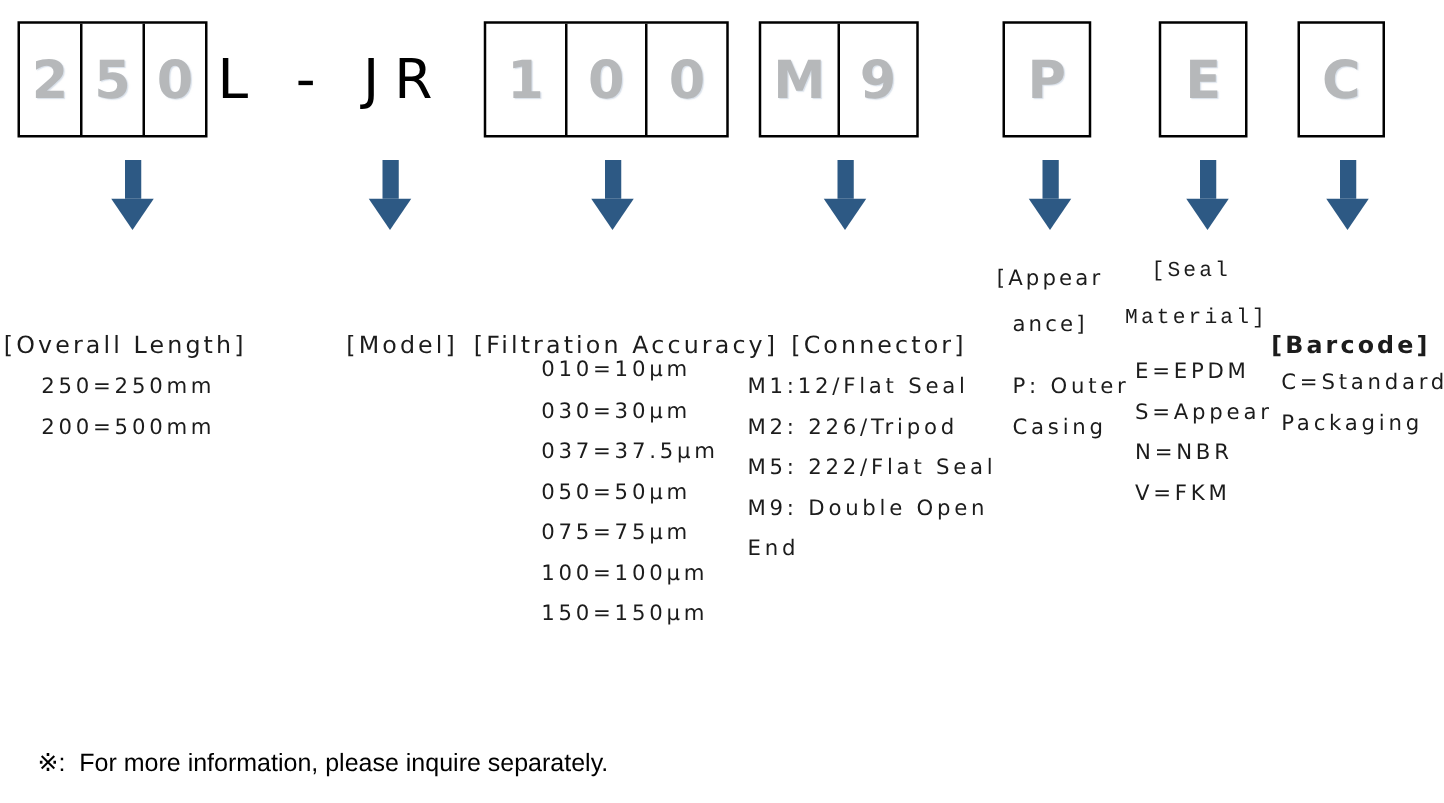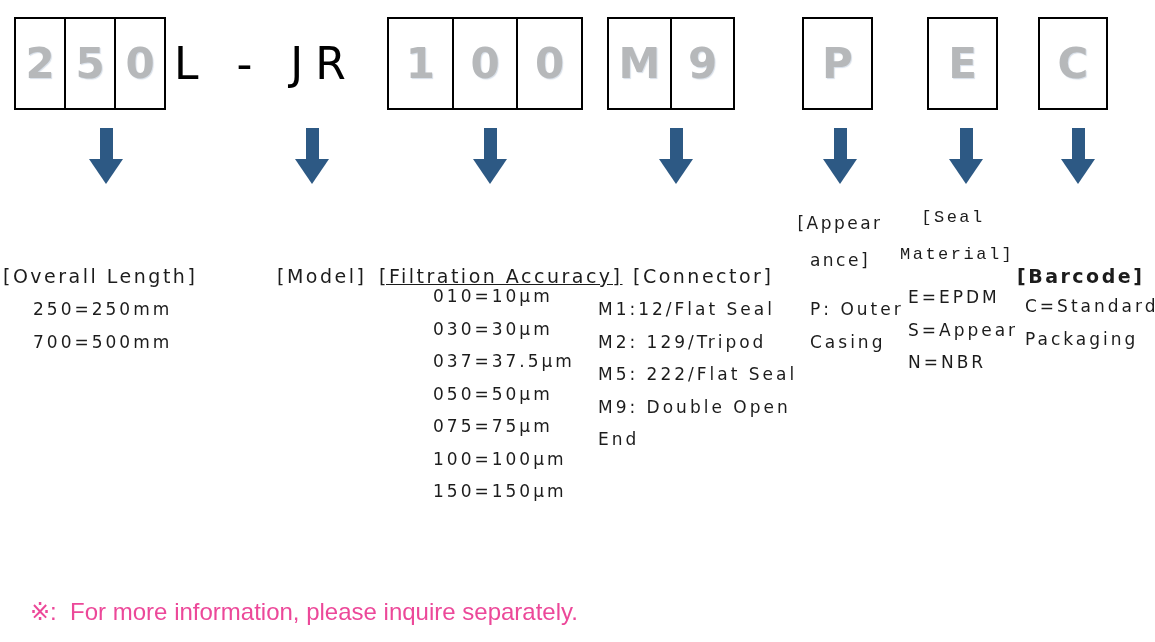--- a/index.html
+++ b/index.html
@@ -31,22 +31,22 @@
   .seg-label{position:absolute;top:217px;font-size:19px;letter-spacing:2.5px;white-space:nowrap;color:var(--ink);margin-top:48px;}
   .seg-label-2l{position:absolute;font-size:17px;letter-spacing:2.5px;text-align:center;
     line-height:37px;color:var(--ink);}
   .seg-label-2l span{display:block;white-space:nowrap;}
 
   
   .opt-list{position:absolute;font-size:17px;letter-spacing:3px;line-height:32.5px;
     color:var(--ink);white-space:nowrap;}
   .opt-wrap{white-space:normal;}
 
-  .footnote{position:absolute;left:30px;top:598px;font-size:24px;letter-spacing:0;
-    color:#ec4899;white-space:pre;font-family:"Liberation Sans","DejaVu Sans",sans-serif;}
+  .footnote{position:absolute;left:30px;top:598px;font-size:20px;letter-spacing:0;
+    color:#000000;white-space:pre;font-family:"Liberation Sans","DejaVu Sans",sans-serif;}
 </style>
 </head>
 <body>
 
 <div class="canvas">
 
   <div class="code-box" style="left:14px;width:152px;">
     <div class="code-cell">2</div>
     <div class="code-cell">5</div>
     <div class="code-cell">0</div>
@@ -101,62 +101,63 @@
       <div class="arrow-stem"></div>
       <div class="arrow-head"></div>
     </div>
   <div class="arrow" style="left:1060px;">
       <div class="arrow-stem"></div>
       <div class="arrow-head"></div>
     </div>
 
   <div class="seg-label" style="left:3px;">[Overall Length]</div>
   <div class="seg-label" style="left:277px;">[Model]</div>
-  <div class="seg-label" style="left:379px;text-decoration:underline;">[Filtration Accuracy]</div>
+  <div class="seg-label" style="left:379px;">[Filtration Accuracy]</div>
   <div class="seg-label" style="left:633px;">[Connector]</div>
 
   <div class="seg-label-2l" style="left:790px;top:205px;width:100px;">
     <span>[Appear</span>
     <span>ance]</span>
   </div>
 
   <div class="seg-label-2l" style="left:900px;top:199px;width:106px;font-family:Liberation Mono, monospace;">
     <span>[Seal</span>
     <span>Material]</span>
   </div>
 
   <div class="seg-label" style="left:1017px;font-weight:bold;">[Barcode]</div>
 
   <div class="opt-list" style="left:33px;top:293px;">
     <div>250=250mm</div>
-    <div>700=500mm</div>
+    <div>200=500mm</div>
   </div>
 
   <div class="opt-list" style="left:433px;top:280px;">
     <div>010=10µm</div>
     <div>030=30µm</div>
     <div>037=37.5µm</div>
     <div>050=50µm</div>
     <div>075=75µm</div>
     <div>100=100µm</div>
     <div>150=150µm</div>
   </div>
 
   <div class="opt-list" style="left:598px;top:293px;width:215px;">
     <div>M1:12/Flat Seal</div>
-    <div>M2: 129/Tripod</div>
+    <div>M2: 226/Tripod</div>
     <div>M5: 222/Flat Seal</div>
     <div class="opt-wrap">M9: Double Open End</div>
   </div>
 
   <div class="opt-list opt-wrap" style="left:810px;top:293px;width:115px;">P: Outer Casing</div>
 
   <div class="opt-list" style="left:908px;top:281px;">
     <div>E=EPDM</div>
     <div>S=Appear</div>
     <div>N=NBR</div>
+    <div>V=FKM</div>
   </div>
 
   <div class="opt-list opt-wrap" style="left:1025px;top:290px;width:140px;">C=Standard Packaging</div>
 
   <div class="footnote">※:  For more information, please inquire separately.</div>
 
 </div>
 
 </body></html>

